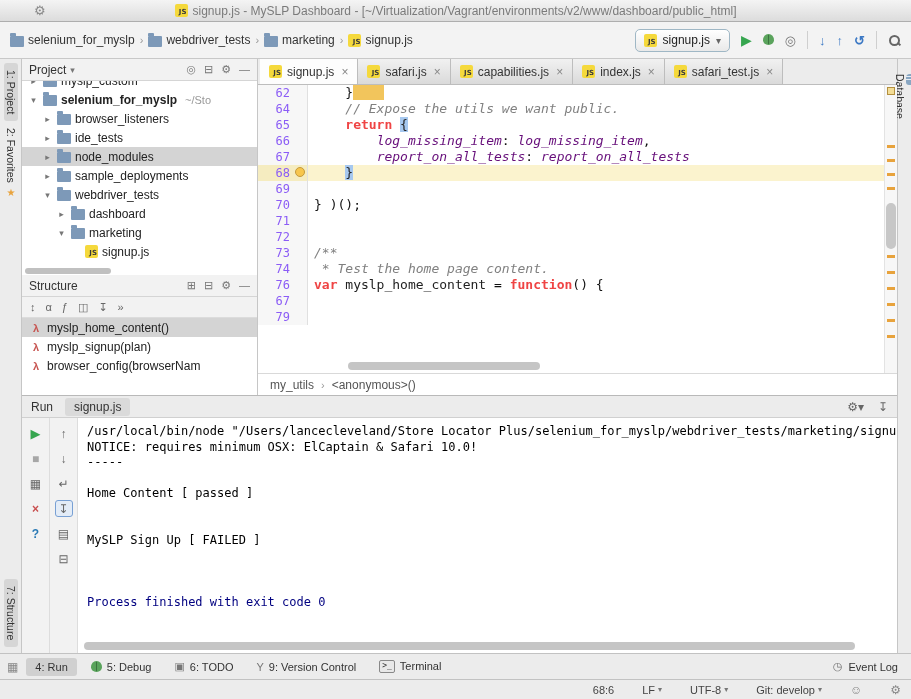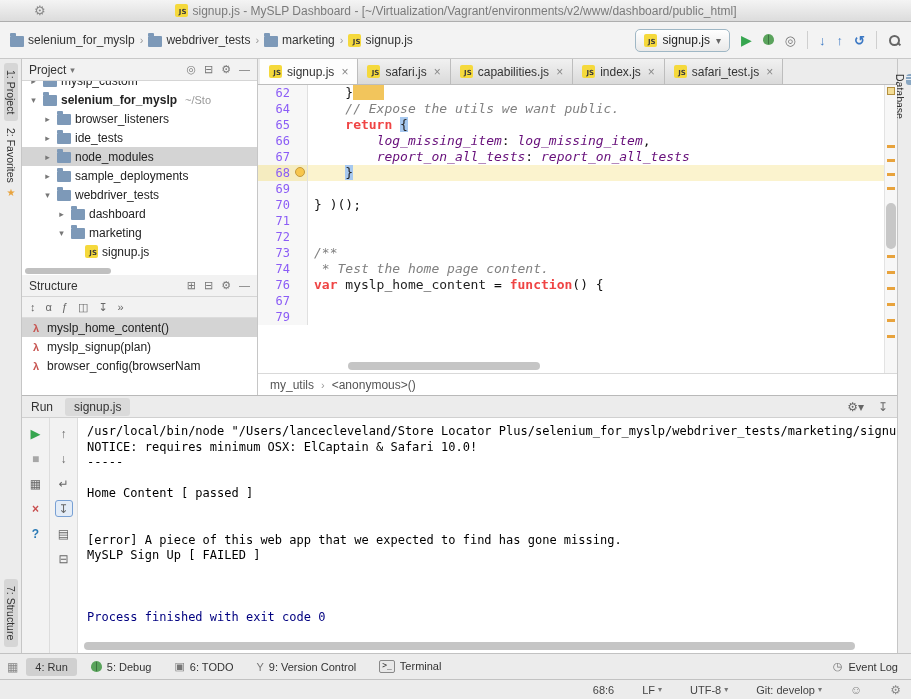--- a/index.html
+++ b/index.html
@@ -404,21 +404,20 @@
             <span class="rt-ic">⊟</span>
           </div>
           <div class="console">
               <div class="con-line">/usr/local/bin/node "/Users/lancecleveland/Store Locator Plus/selenium_for_myslp/webdriver_tests/marketing/signup.</div>
               <div class="con-line">NOTICE: requires minimum OSX: ElCaptain &amp; Safari 10.0!</div>
               <div class="con-line">-----</div>
               <div class="con-line"></div>
               <div class="con-line">Home Content [ passed ]</div>
               <div class="con-line"></div>
               <div class="con-line"></div>
-              <div class="con-line">[error] A piece of this web app that we expected to find has gone missing.</div>
               <div class="con-line">MySLP Sign Up [ FAILED ]</div>
               <div class="con-line"></div>
               <div class="con-line"></div>
               <div class="con-line"></div>
               <div class="con-line" style="color: rgb(0, 0, 128);">Process finished with exit code 0</div>
             </div>
           <div class="console-hscroll"></div>
         </div>
       </div>
     </div>

